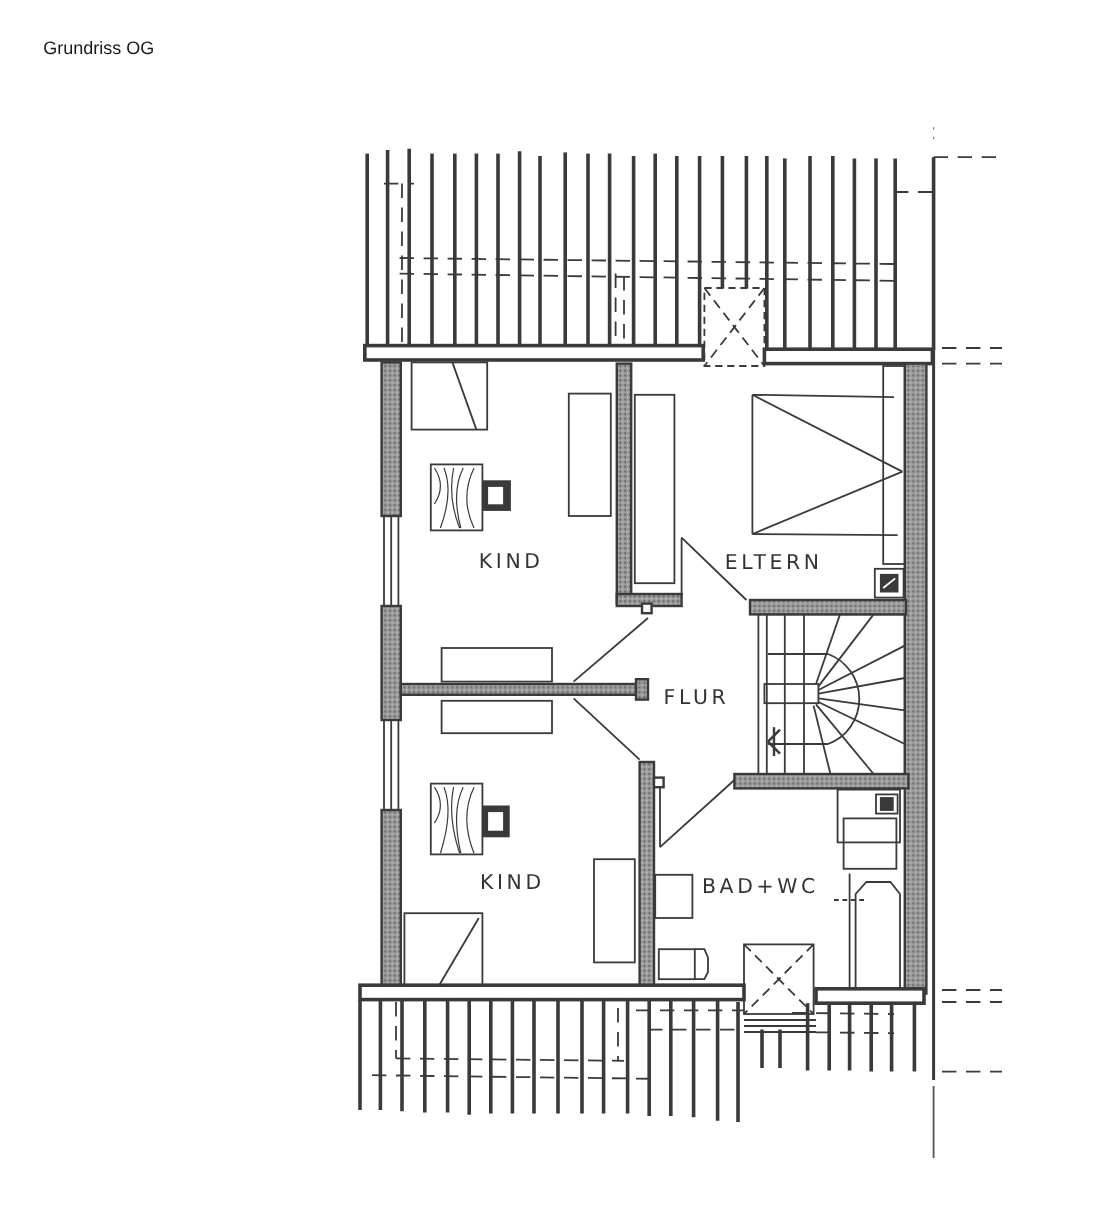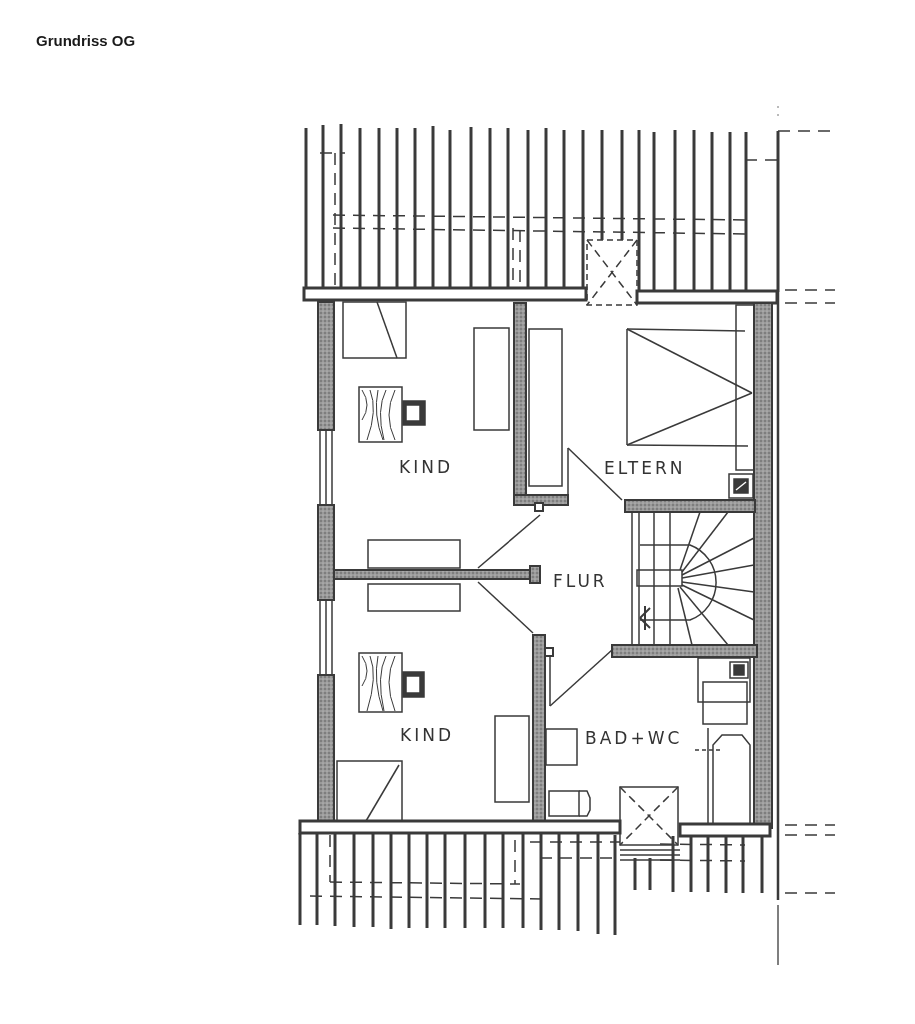--- a/index.html
+++ b/index.html
@@ -1,19 +1,19 @@
 <!DOCTYPE html>
 <html><head>
 <meta charset="utf-8">
 <style>
   html, body { margin:0; padding:0; background:#ffffff; }
   body { width:915px; height:1024px; position:relative; overflow:hidden; }
   .title {
     position:absolute; left:36px; top:32px;
-    font-family:"Liberation Sans", sans-serif; font-weight:bold; font-size:15px; color:#1a1a1a;
+    font-family:"Liberation Sans", sans-serif; font-weight:normal; font-size:15px; color:#1a1a1a;
   }
   svg.plan { position:absolute; left:0; top:0; }
   .room-label {
     font-family:"DejaVu Sans", sans-serif; font-size:17px; letter-spacing:3px; fill:#333333;
   }
 </style>
 </head>
 <body>
 
 <div class="title">Grundriss OG</div>

